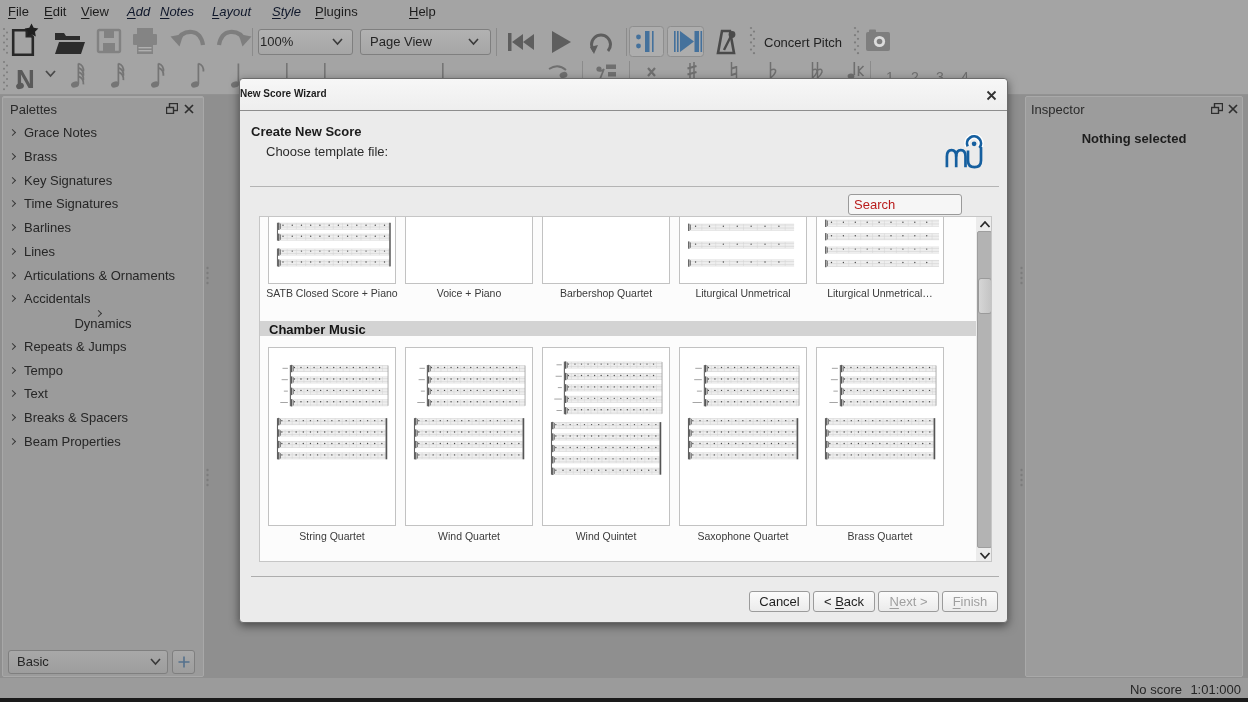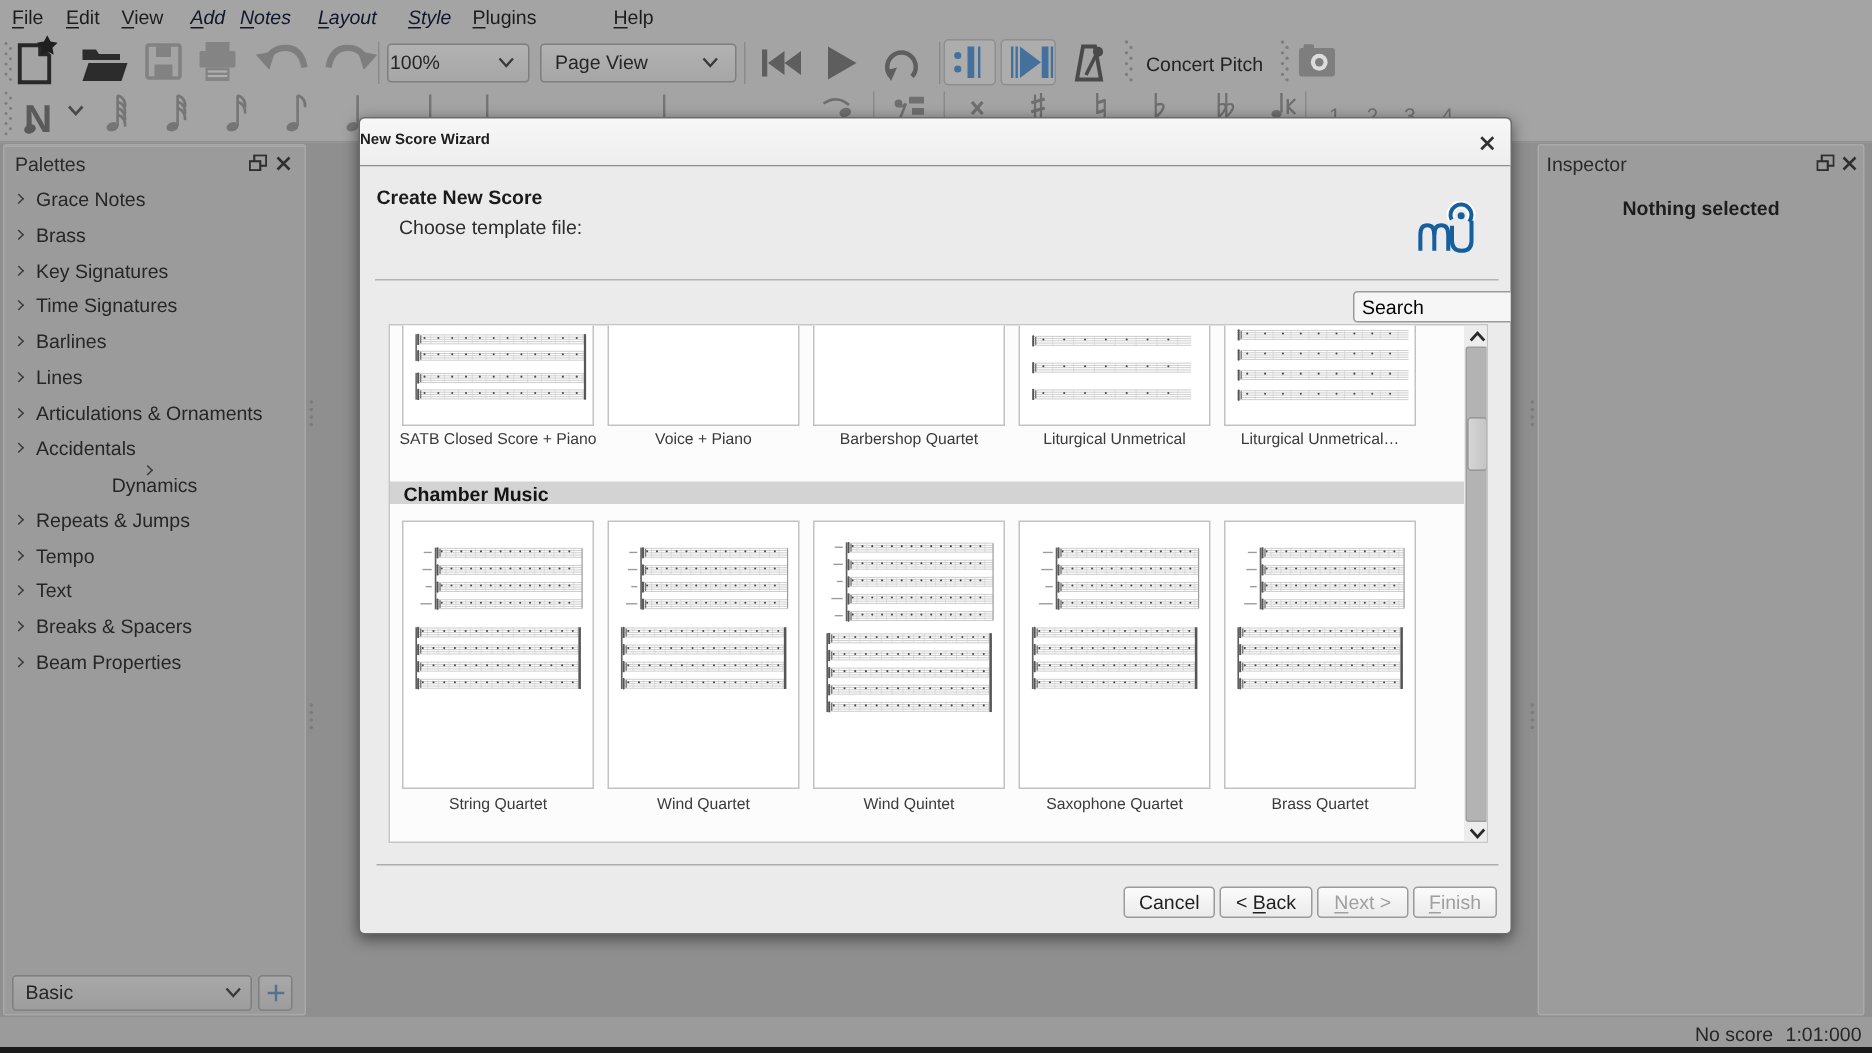--- a/index.html
+++ b/index.html
@@ -298,21 +298,21 @@
 </g>
 <g fill="none" stroke="#155f9f" stroke-width="2.7">
 <path d="M2.9 33.2 V22.5 q0 -6.3 4.65 -6.3 q4.65 0 4.65 6.3 V33.2"></path>
 <path d="M12.2 22.5 q0 -6.3 4.65 -6.3 q4.65 0 4.65 6.3 V33.2"></path>
 <path d="M24 16.5 V26.5 q0 6.7 6.5 6.7 q6.5 0 6.5 -6.7 V13"></path>
 <path d="M23.7 12.4 A7 7 0 1 1 35.4 13.8"></path>
 </g>
 <circle cx="30.1" cy="9.8" r="2.35" fill="#155f9f"></circle>
 </svg>
 <div class="a" style="left:10px;top:107px;width:749px;height:1px;background:#b4b4b4;"></div>
-<div class="a" style="left:662px;top:115px;width:114px;height:21px;background:#f6f6f6;border:1px solid #9a9a9a;border-radius:3px;font-size:13px;color:#000000;line-height:19px;padding-left:5px;">Search</div>
+<div class="a" style="left:608px;top:115px;width:114px;height:21px;background:#f6f6f6;border:1px solid #9a9a9a;border-radius:3px;font-size:13px;color:#b91c1c;line-height:19px;padding-left:5px;">Search</div>
 <div class="a" style="left:19px;top:137px;width:733px;height:346px;background:#fcfcfc;
  border:1px solid #c6c6c6;overflow:hidden;">
 <div class="a card" style="left:8px;top:-111px;width:128px;height:178px;"><svg width="126" height="176" viewBox="0 0 127 177">
           <line x1="9" y1="117.00" x2="122" y2="117.00" stroke="#bcbcbc" stroke-width="0.5"></line>
           <line x1="9" y1="118.50" x2="122" y2="118.50" stroke="#bcbcbc" stroke-width="0.5"></line>
           <line x1="9" y1="120.00" x2="122" y2="120.00" stroke="#bcbcbc" stroke-width="0.5"></line>
           <line x1="9" y1="121.50" x2="122" y2="121.50" stroke="#bcbcbc" stroke-width="0.5"></line>
           <line x1="9" y1="123.00" x2="122" y2="123.00" stroke="#bcbcbc" stroke-width="0.5"></line>
           <line x1="18.30" y1="117" x2="18.30" y2="123.00" stroke="#d2d2d2" stroke-width="0.5"></line>
           <line x1="27.60" y1="117" x2="27.60" y2="123.00" stroke="#d2d2d2" stroke-width="0.5"></line>

